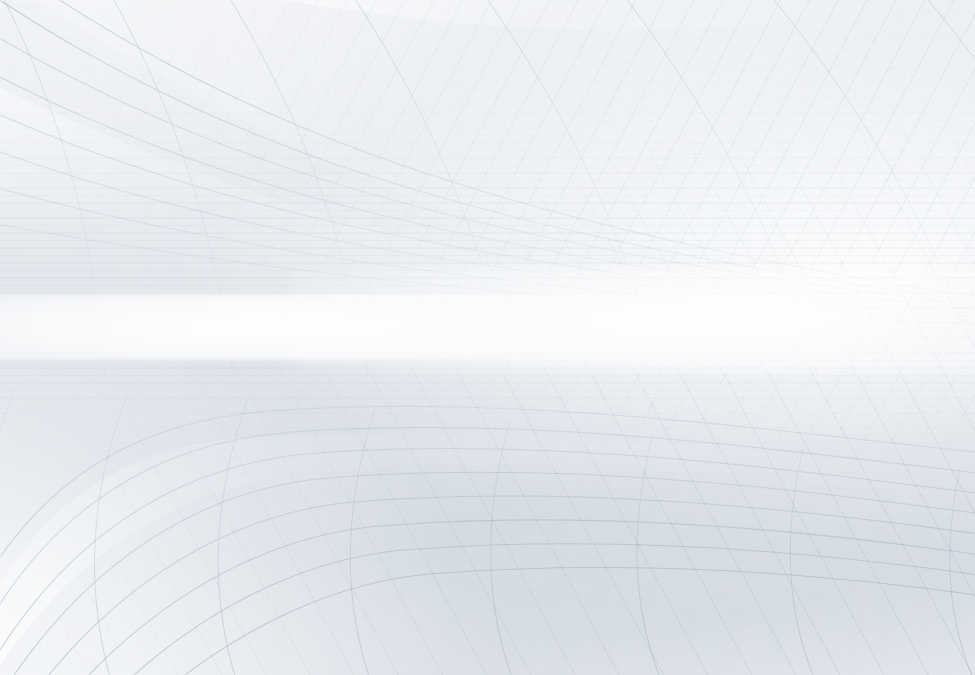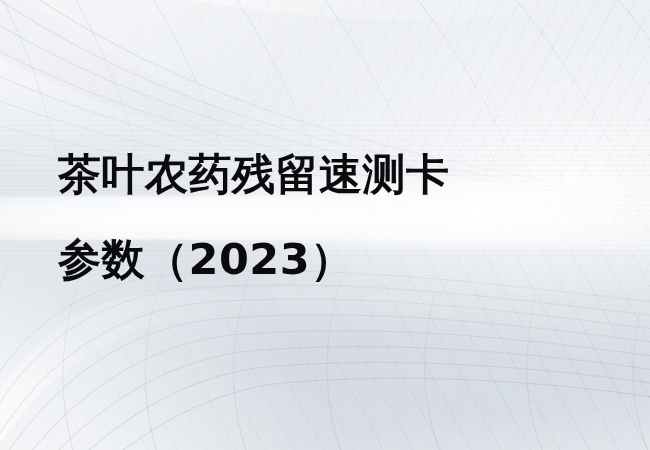--- a/index.html
+++ b/index.html
@@ -267,18 +267,14 @@
     </g>
   </svg>
 
   <div class="bg-layer bg-striate"></div>
   <div class="bg-layer bg-diag1"></div>
   <div class="bg-layer bg-diag2"></div>
 
   <div class="bg-swoosh"></div>
   <div class="bg-swoosh2"></div>
 
-  <div class="title-block">
-    <span class="title-line" style="color: rgb(11, 11, 13); font-size: 43px;">茶叶农药残留速测卡</span>
-    <span class="title-line" style="color: rgb(11, 11, 13); font-size: 43px;">参数（2023）</span>
-  </div>
 
 </div>
 
 </body></html>

